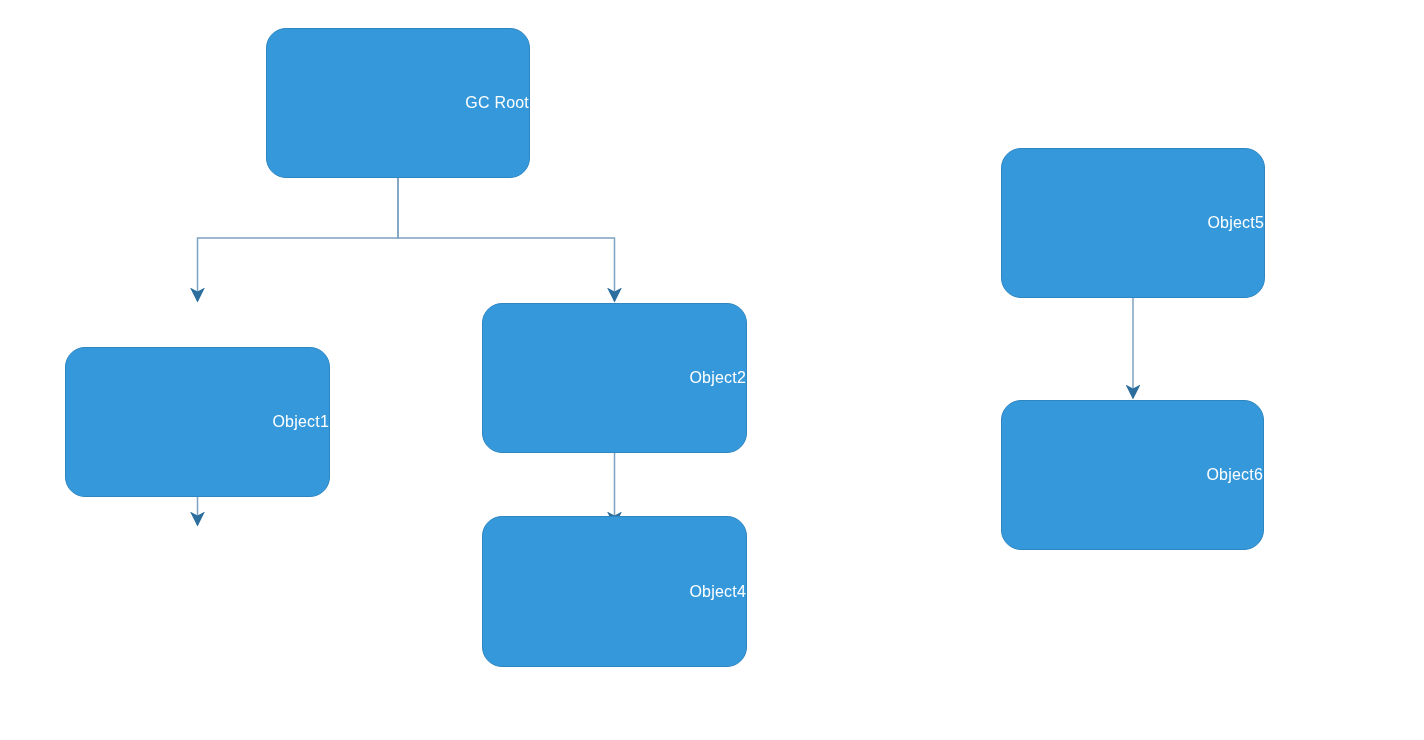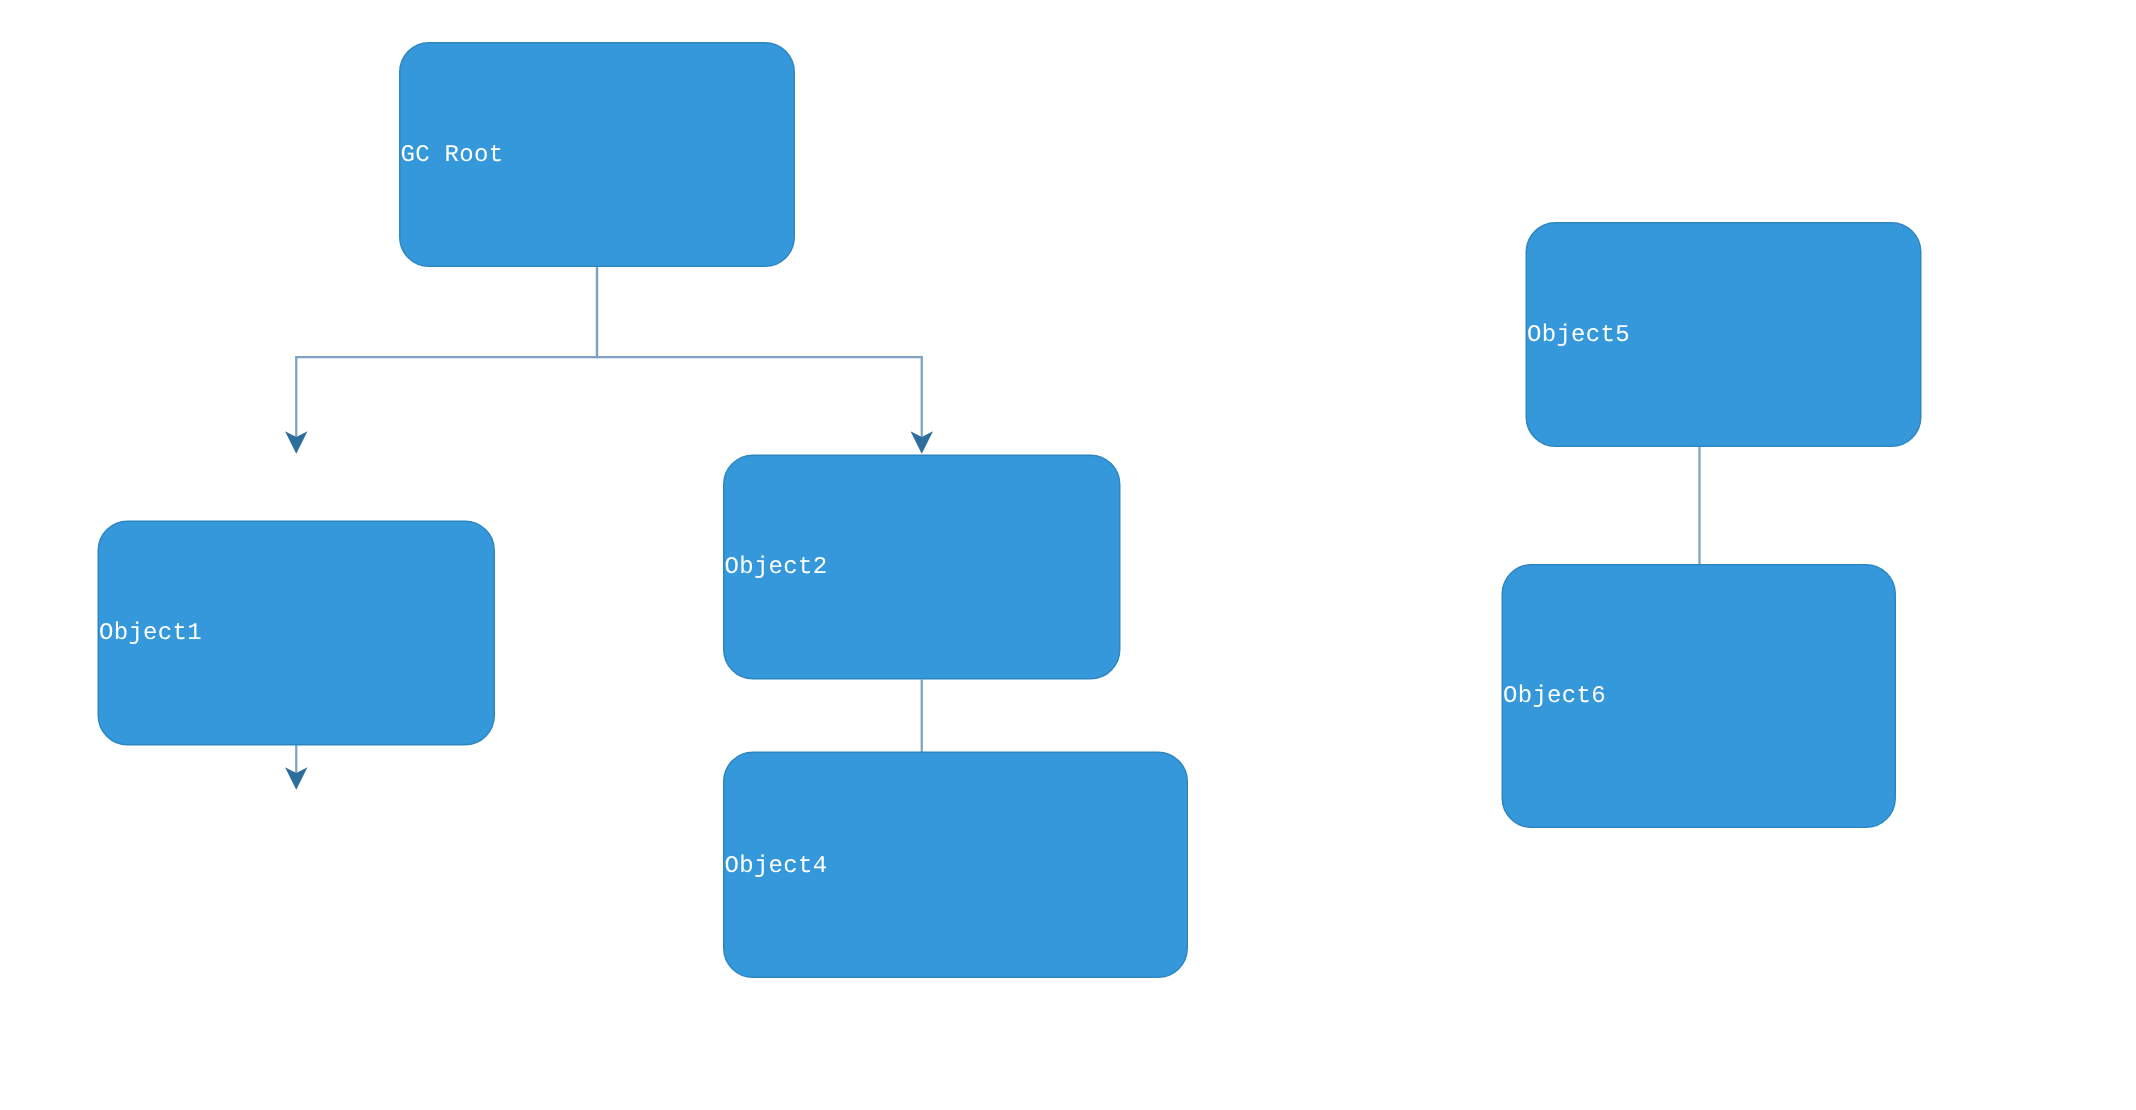--- a/index.html
+++ b/index.html
@@ -32,26 +32,25 @@
     stroke:var(--edge-line);
     stroke-width:1.5;
   }
   .node{
     position:absolute;
     background:var(--node-fill);
     border:1px solid var(--node-border);
     border-radius:20px;
     display:flex;
     align-items:center;
-    justify-content:flex-start;
+    justify-content:flex-end;
     color:var(--node-text);
     font-size:16px;
     letter-spacing:.2px;
     user-select:none;
-    font-family:Liberation Mono, monospace;
   }
   .node span{pointer-events:none;}
 </style>
 </head>
 <body>
 
 <div class="canvas">
   <svg class="edges-svg" xmlns="http://www.w3.org/2000/svg" width="1424" height="740">
     <defs>
       <marker id="arrowhead" viewBox="0 0 10 10" markerWidth="10" markerHeight="10" refX="9" refY="5" orient="auto">
@@ -69,22 +68,22 @@
 
 <div class="node" style="left: 266px; top: 28px; width: 264px; height: 150px;">
       <span>GC Root</span>
     </div>
     <div class="node" style="left: 65px; top: 303px; width: 265px; height: 150px; margin-top: 44px;">
       <span>Object1</span>
     </div>
     <div class="node" style="left: 482px; top: 303px; width: 265px; height: 150px;">
       <span>Object2</span>
     </div>
-    <div class="node" style="left: 482px; top: 501px; width: 310px; height: 151px;">
+    <div class="node" style="left: 482px; top: 516px; width: 265px; height: 151px;">
       <span>Object4</span>
     </div>
-    <div class="node" style="left: 1001px; top: 148px; width: 264px; height: 150px; margin-left: 16px;">
+    <div class="node" style="left: 1001px; top: 148px; width: 264px; height: 150px;">
       <span>Object5</span>
     </div>
-    <div class="node" style="left: 1001px; top: 376px; width: 263px; height: 176px;">
+    <div class="node" style="left: 1001px; top: 400px; width: 263px; height: 150px;">
       <span>Object6</span>
     </div>
   </div>
 
 </body></html>

